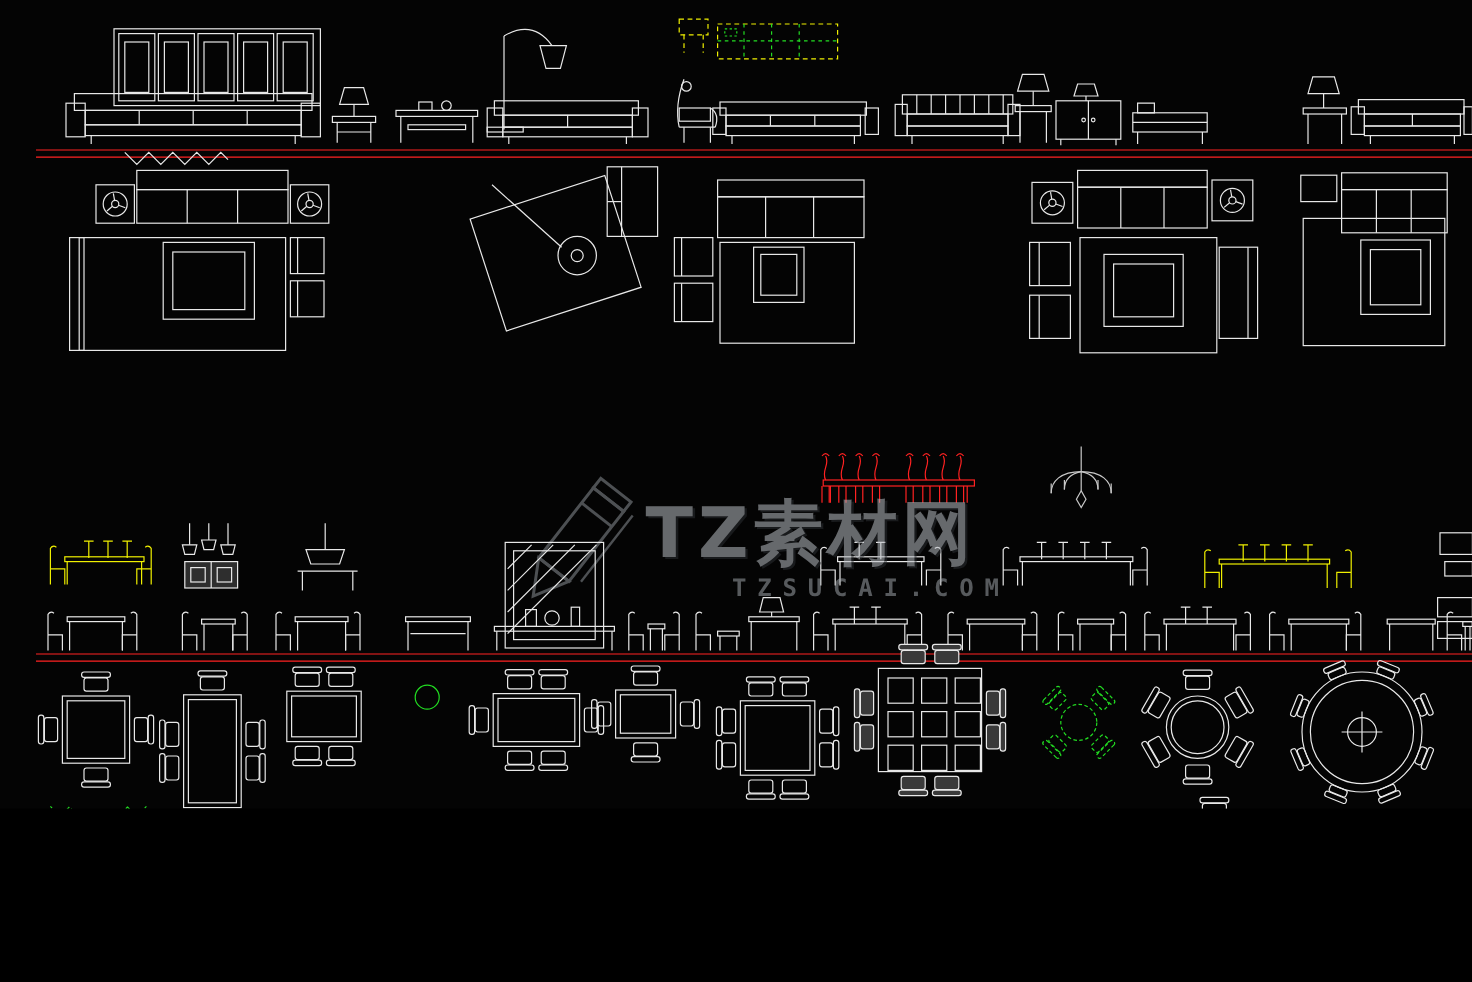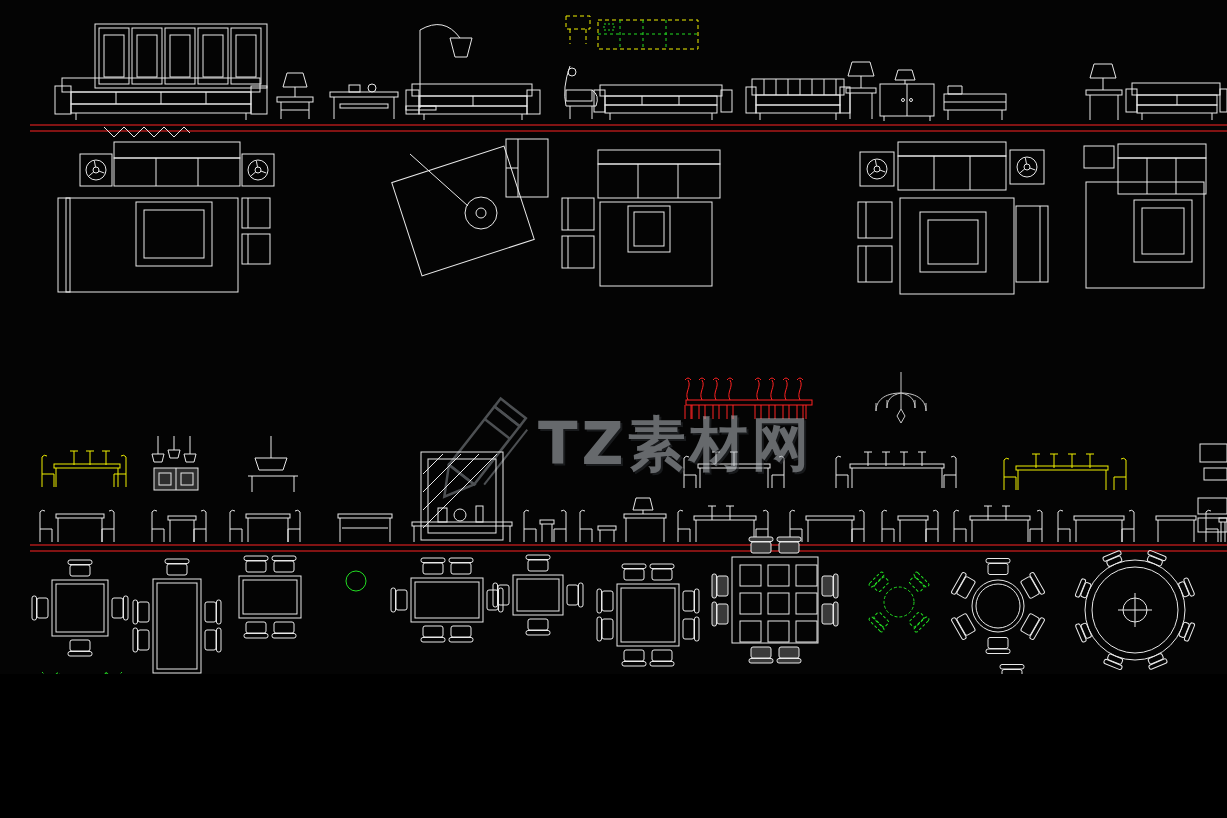--- a/index.html
+++ b/index.html
@@ -822,13 +822,14 @@
         <circle cx="1004" cy="722" r="3" stroke="#e8e8e8" fill="none" stroke-width="1"></circle>
         <circle cx="1020" cy="722" r="3" stroke="#e8e8e8" fill="none" stroke-width="1"></circle>
       </g>
       <g>
         <rect x="333" y="806" width="16" height="12" stroke="#ff2222" fill="none" stroke-width="1"></rect>
         <line x1="341" y1="806" x2="341" y2="818" stroke="#ff2222" fill="none" stroke-width="1"></line>
         <line x1="355" y1="814" x2="363" y2="814" stroke="#e8e8e8" fill="none" stroke-width="1"></line>
       </g>
     </svg>
   <div class="wm-title">TZ素材网</div>
+  <div class="wm-sub">TZSUCAI.COM</div>
 </div>
 
 </body></html>

